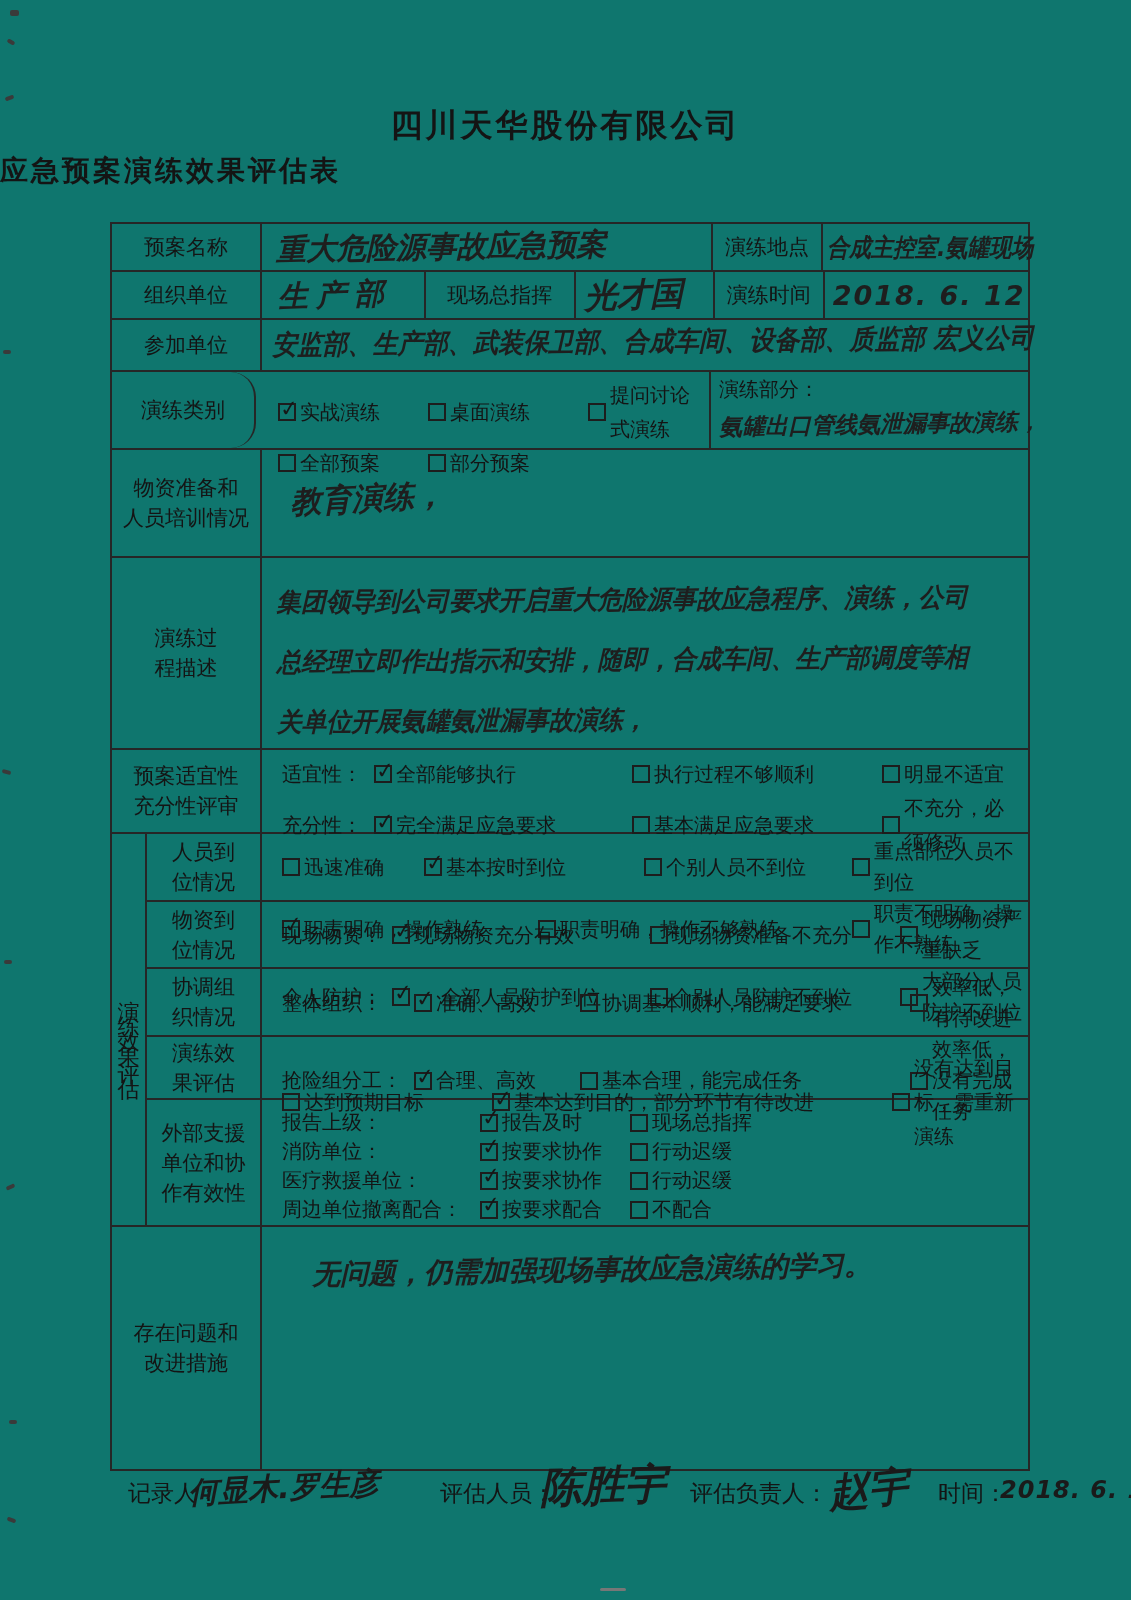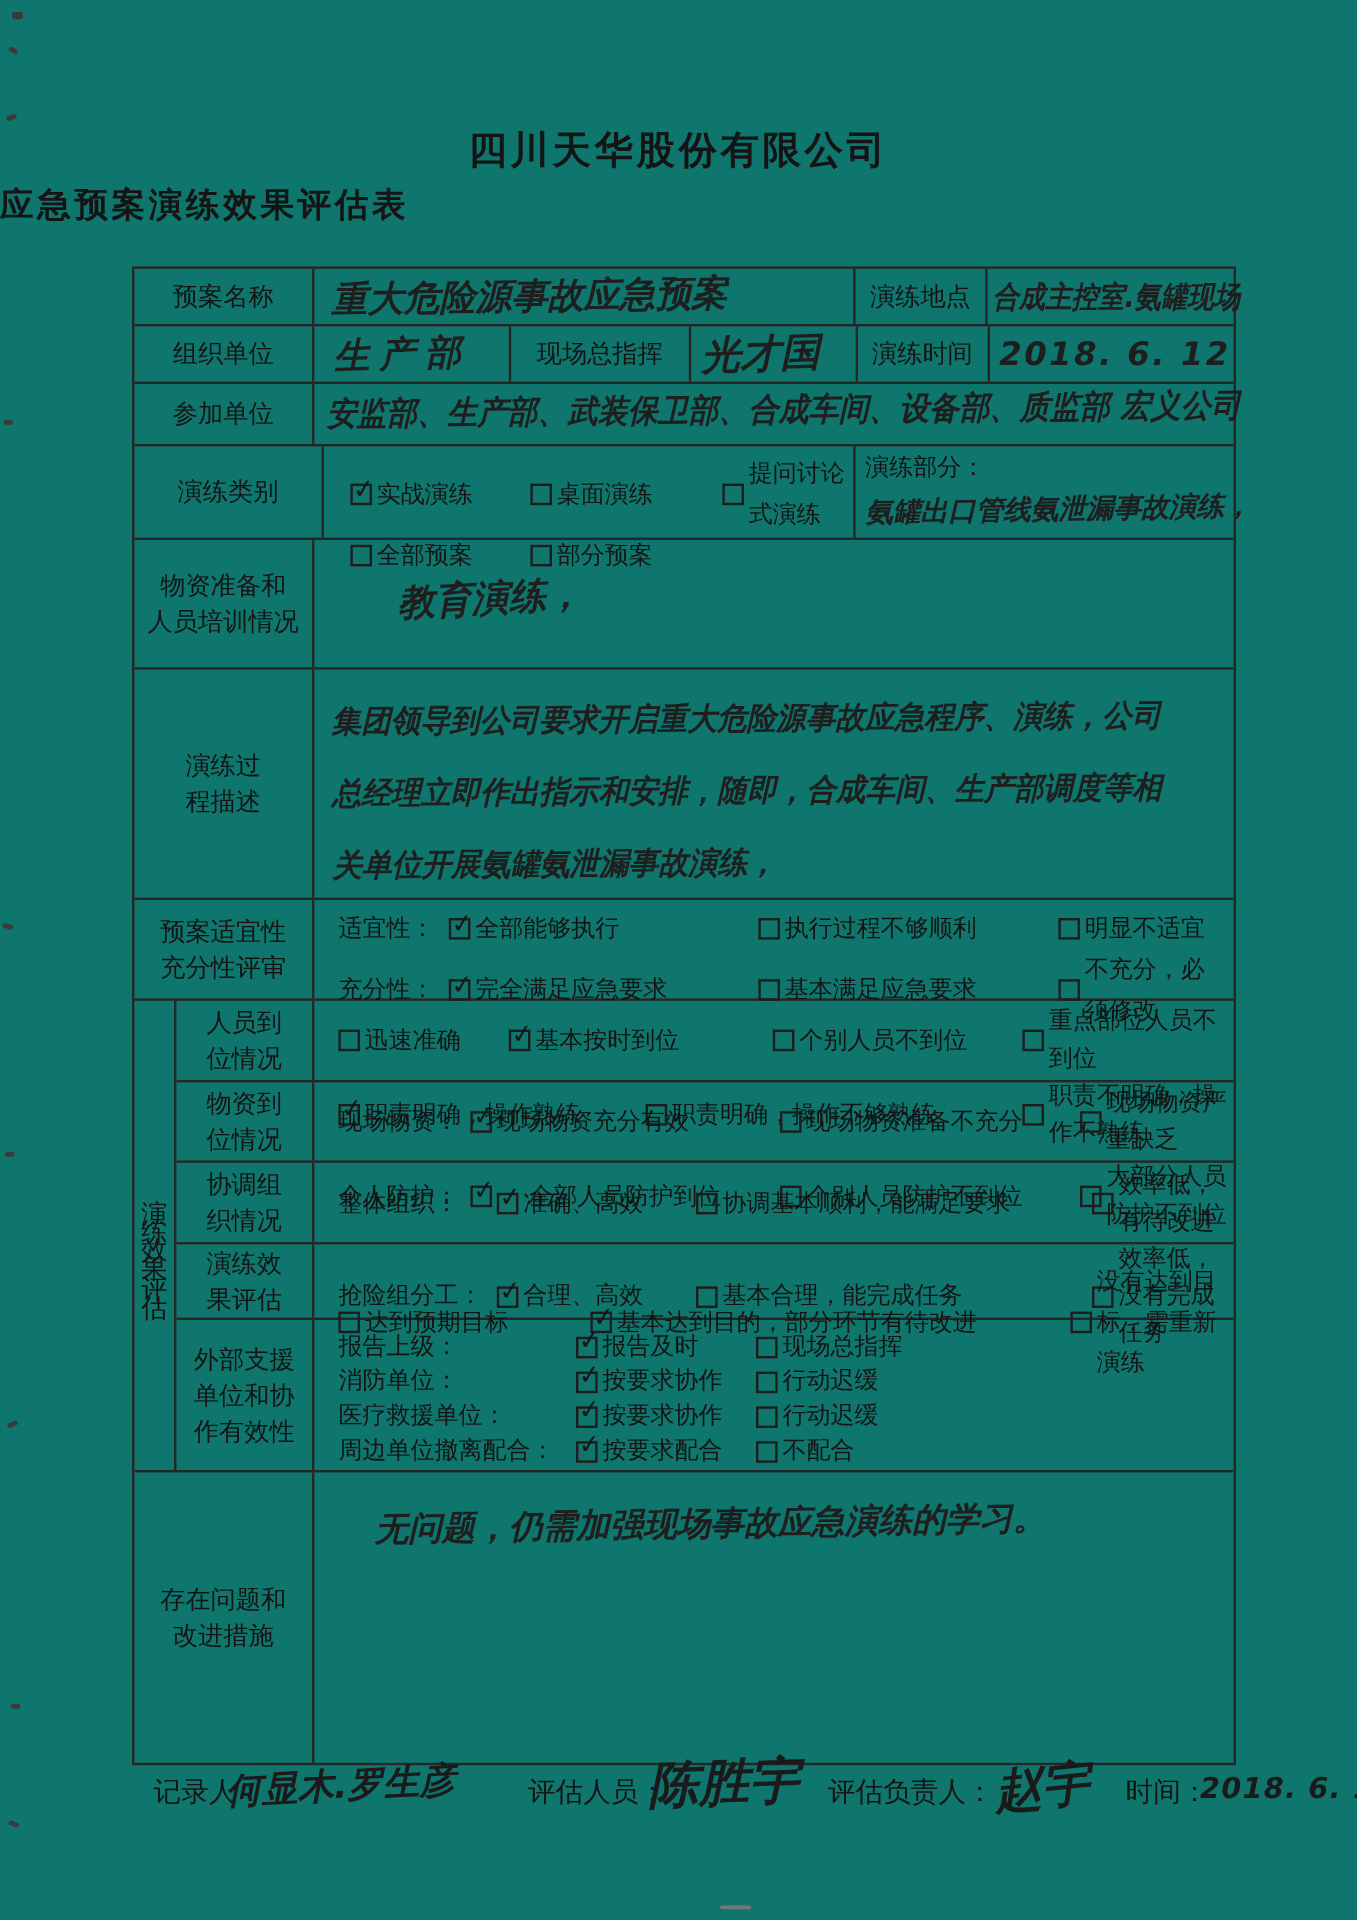--- a/index.html
+++ b/index.html
@@ -100,21 +100,21 @@
     </div>
 
     <div class="row" style="height:52px;">
       <div class="cell lab" style="width:150px;">参加单位</div>
       <div class="cell val endc" style="width:770px;padding-left:10px;overflow:visible;">
         <span class="hw" style="font-size:27px;transform:scaleX(0.93) rotate(-0.5deg);transform-origin:left;">安监部、生产部、武装保卫部、合成车间、设备部、质监部 宏义公司</span>
       </div>
     </div>
 
     <div class="row" style="height:78px;">
-      <div class="cell lab" style="width:158px;">演练类别</div>
+      <div class="cell lab" style="width:144px;border-radius:25px;">演练类别</div>
       <div class="cell" style="width:455px;padding:6px 0 0 22px;">
         <div class="optline">
           <span class="opt" style="min-width:150px;">
               <span class="cb checked"></span>
               <span>实战演练</span>
             </span>
           <span class="opt" style="min-width:160px;">
               <span class="cb"></span>
               <span>桌面演练</span>
             </span>
@@ -133,21 +133,21 @@
               <span>部分预案</span>
             </span>
         </div>
       </div>
       <div class="cell endc" style="width:315px;padding:4px 0 0 8px;overflow:visible;z-index:3;">
         <div style="font-size:20px;">演练部分：</div>
         <div class="hw" style="font-size:23px;transform:rotate(-1deg);position:relative;top:6px;">氨罐出口管线氨泄漏事故演练，</div>
       </div>
     </div>
 
-    <div class="row" style="height:108px;gap:41px;">
+    <div class="row" style="height:108px;">
       <div class="cell lab" style="width:150px;">
         <div>物资准备和</div>
         <div>人员培训情况</div>
       </div>
       <div class="cell endc" style="width:770px;padding:28px 0 0 28px;">
         <span class="hw" style="font-size:31px;transform:rotate(-3deg);display:inline-block;">教育演练，</span>
       </div>
     </div>
 
     <div class="row" style="height:192px;">

